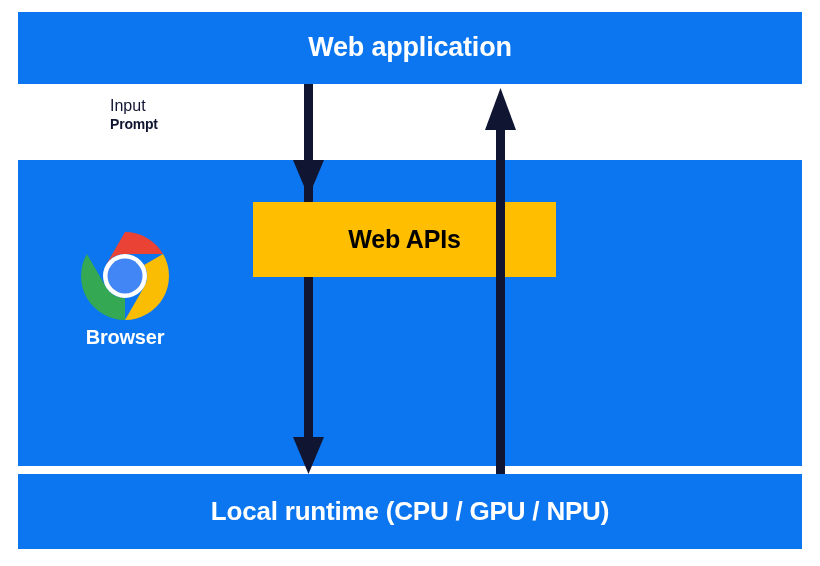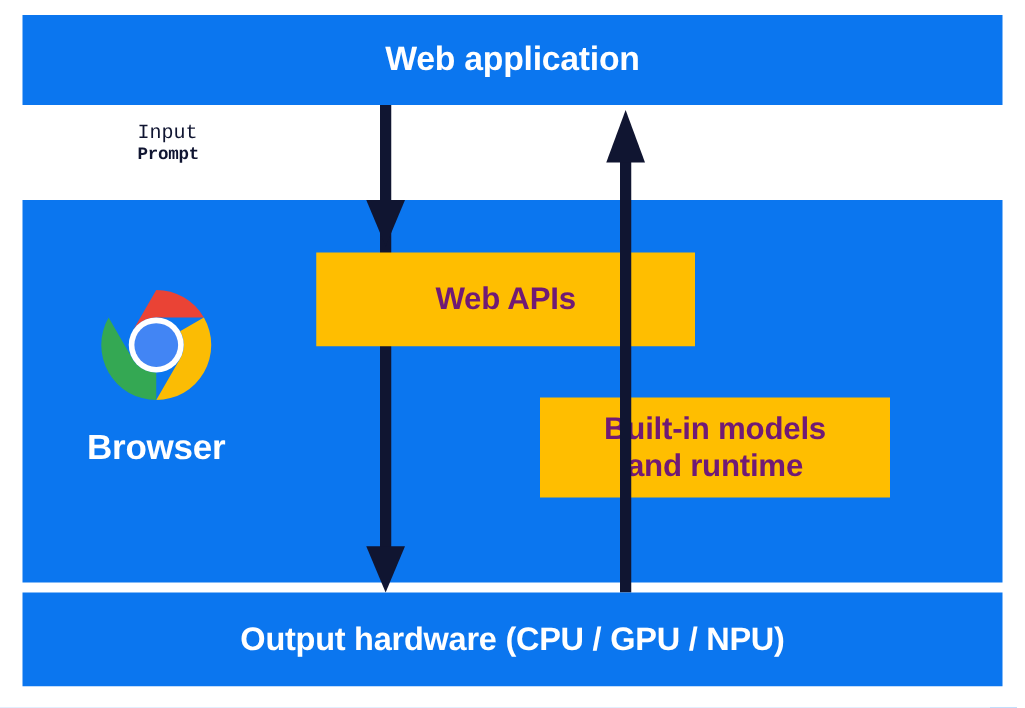--- a/index.html
+++ b/index.html
@@ -49,21 +49,21 @@
     top: 22px;
     font-size: 26px;
   }
 
   
   .flow-label {
     position: absolute;
     color: #101531;
     line-height: 1.18;
   }
-  #flow-input  { left: 110px; top: 97px;  text-align: left; font-family: Liberation Mono, monospace; }
+  #flow-input  { left: 110px; top: 97px;  text-align: left; }
   #flow-output { right: 18px; top: 95px;  text-align: right; }
   .flow-kind {
     display: block;
     font-size: 16px;
     font-weight: normal;
   }
   .flow-value {
     display: block;
     font-size: 14px;
     font-weight: bold;
@@ -81,21 +81,21 @@
   }
 
   
   .amber-box {
     position: absolute;
     background: #ffbe00;
     display: flex;
     align-items: center;
     justify-content: center;
     text-align: center;
-    color: #701a75;
+    color: #000000;
     font-weight: bold;
     letter-spacing: -0.2px;
     line-height: 1.22;
   }
   #box-web-apis {
     left: 253px;
     top: 202px;
     width: 303px;
     height: 75px;
     font-size: 25px;
@@ -115,23 +115,23 @@
     top: 228px;
     width: 154px;
     text-align: center;
   }
   #chrome-logo {
     display: block;
     margin: 0 auto;
   }
   #browser-label {
     display: block;
-    margin-top: 18px;
+    margin-top: 2px;
     color: #ffffff;
-    font-size: 28px;
+    font-size: 20px;
     font-weight: bold;
     letter-spacing: -0.2px;
   }
 </style>
 </head>
 <body>
 
 <div id="diagram">
 
   <div class="panel" id="panel-top">
@@ -149,26 +149,20 @@
   <svg id="arrow-down" viewBox="0 0 820 566">
     <rect x="304" y="84" width="9" height="371" fill="#101531"></rect>
     <polygon points="293,437 324,437 308.5,474" fill="#101531"></polygon>
     <polygon points="293,160 324,160 308.5,197" fill="#101531"></polygon>
   </svg>
 
   <div class="amber-box" id="box-web-apis">
     <span>Web APIs</span>
   </div>
 
-  <div class="amber-box" id="box-builtin-models">
-    <span>
-      <span>Built-in models</span><br>
-      <span>and runtime</span>
-    </span>
-  </div>
 
   <svg id="arrow-up" viewBox="0 0 820 566">
     <rect x="496" y="110" width="9" height="364" fill="#101531"></rect>
     <polygon points="485,130 516,130 500.5,88" fill="#101531"></polygon>
   </svg>
 
   <div id="browser-group">
     <svg id="chrome-logo" width="96" height="96" viewBox="0 0 192 192">
 
       <path d="M96 8 A88 88 0 0 1 172.2 52 L96 52 A44 44 0 0 0 57.9 74 Z" fill="#ea4335"></path>
@@ -178,16 +172,16 @@
       <path d="M96 184 A88 88 0 0 1 19.8 52 L57.9 118 A44 44 0 0 0 96 140 Z" fill="#34a853"></path>
 
       <circle cx="96" cy="96" r="44" fill="#ffffff"></circle>
 
       <circle cx="96" cy="96" r="35" fill="#4285f4"></circle>
     </svg>
     <span id="browser-label">Browser</span>
   </div>
 
   <div class="panel" id="panel-bottom">
-    <div class="panel-title" id="title-local-hardware">Output hardware (CPU / GPU / NPU)</div>
+    <div class="panel-title" id="title-local-hardware">Local runtime (CPU / GPU / NPU)</div>
   </div>
 
 </div>
 
 </body></html>

